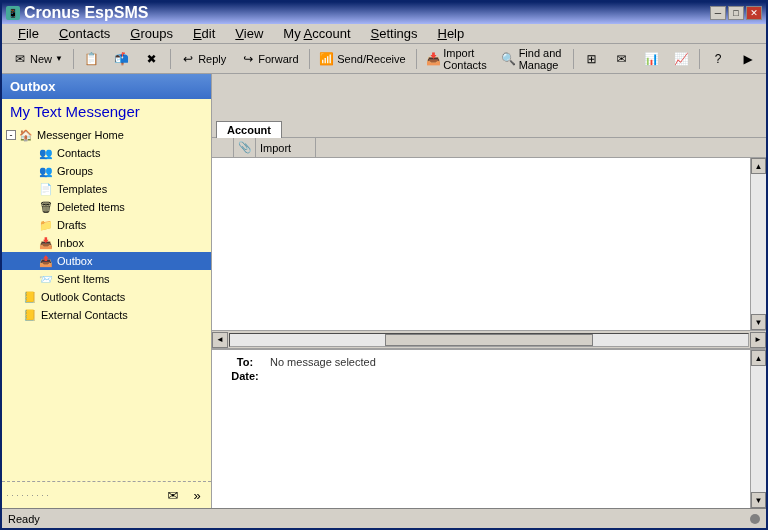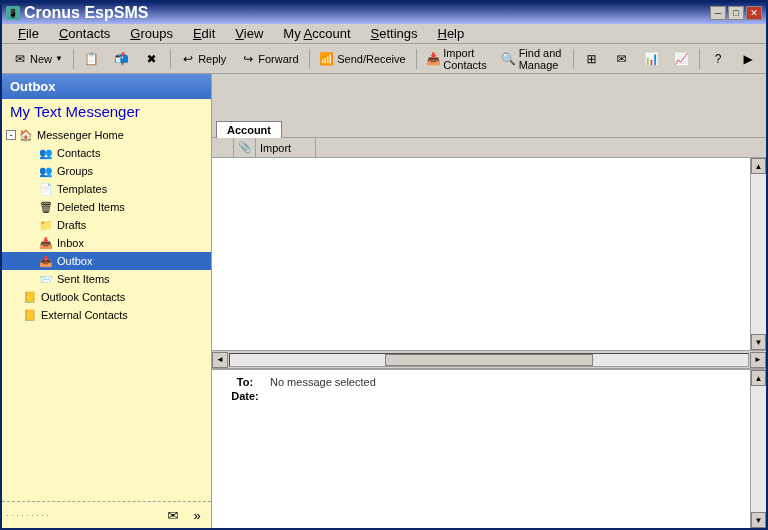--- a/index.html
+++ b/index.html
@@ -671,14 +671,18 @@
             <div class="v-scroll-btn">▲</div>
             <div class="v-scroll-track"></div>
             <div class="v-scroll-btn">▼</div>
           </div>
         </div>
       </div>
 
     </div>
   </div>
 
+  <div class="status-bar">
+    <span class="status-text">Ready</span>
+    <div class="status-indicator"></div>
+  </div>
 
 </div>
 
 </body></html>

